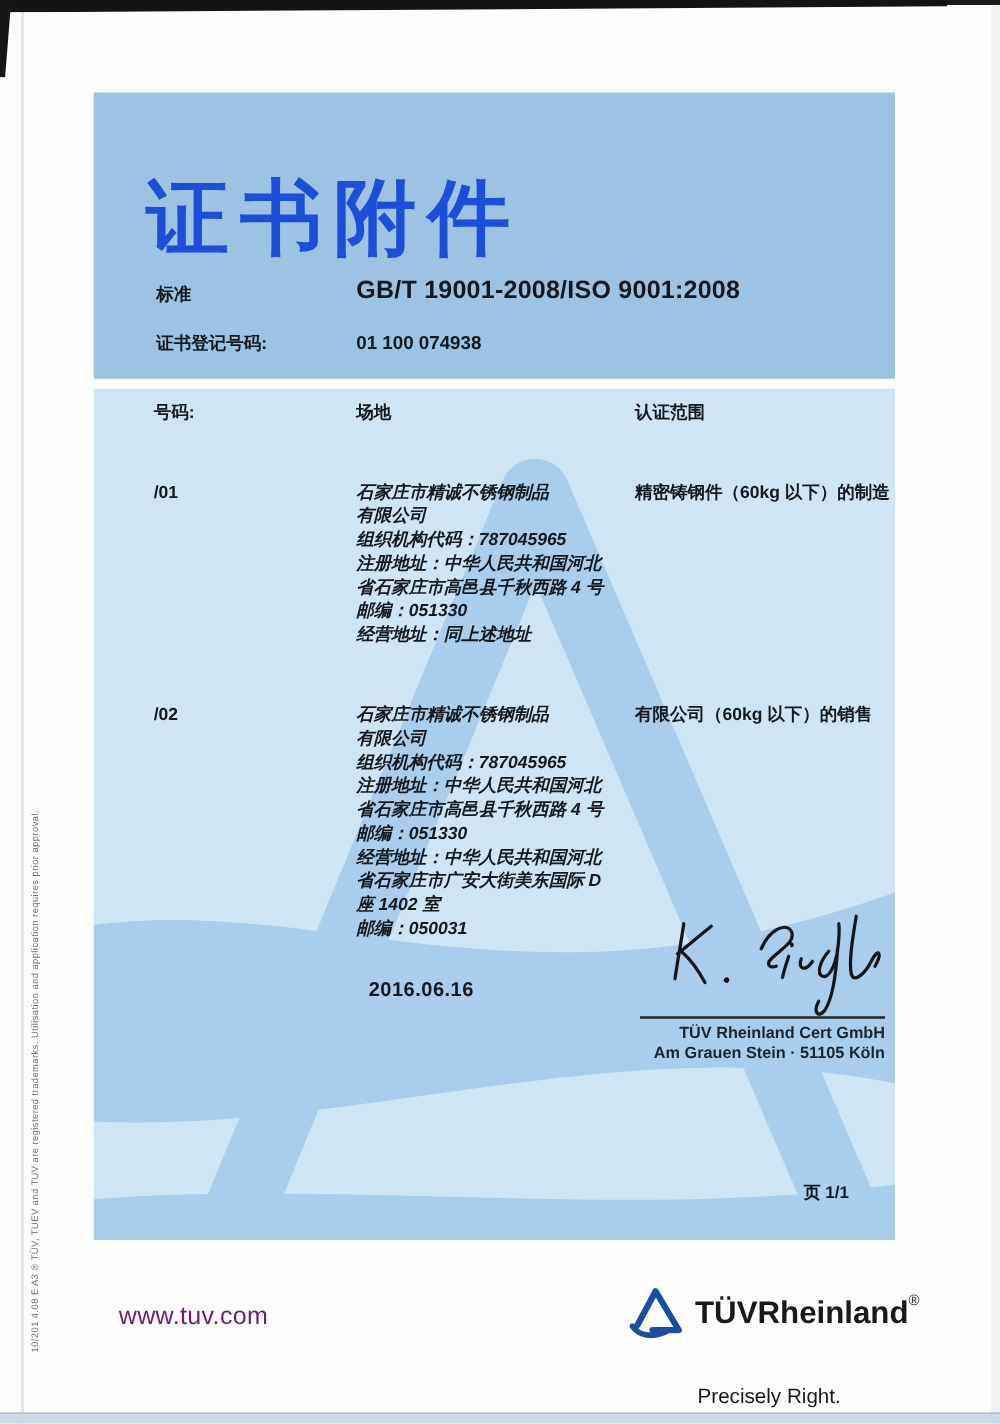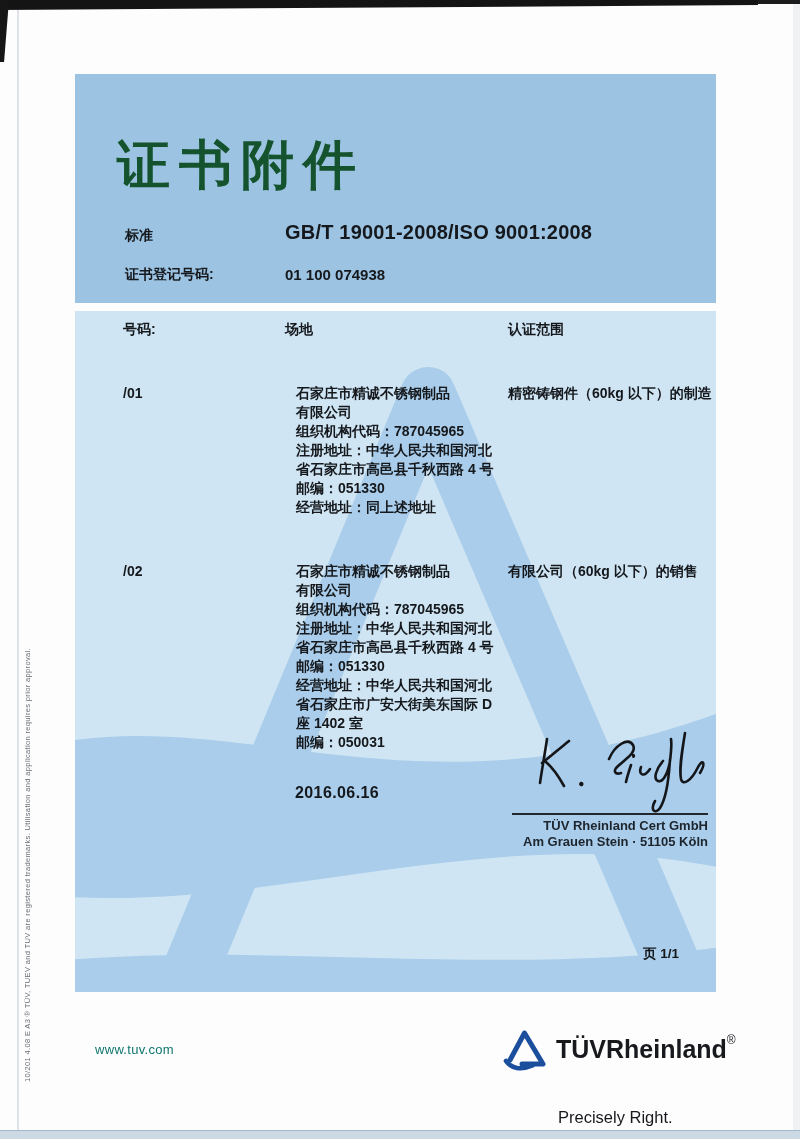--- a/index.html
+++ b/index.html
@@ -21,54 +21,54 @@
   .bottom-strip    { left:0; top:1130px; width:800px; height:9px; background:#ccdae6;
                      border-top:1px solid #a5b9ca; }
 
   .side-note {
     left:23px; top:1082px; transform:rotate(-90deg); transform-origin:0 0;
     font-size:7.5px; letter-spacing:.35px; color:#6a6f74; white-space:nowrap;
   }
 
   
   .header-band { left:75px; top:74px; width:641px; height:229px; background:#9cc3e1; }
-  .doc-title { left:42px; top:56px; font-size:53px; font-weight:700; letter-spacing:9px; color:#14532d; }
+  .doc-title { left:42px; top:56px; font-size:66px; font-weight:700; letter-spacing:9px; color:#1d4ed8; }
   .std-label  { left:50px;  top:153px; font-size:14px; font-weight:700; }
   .std-value  { left:210px; top:147px; font-size:20px; font-weight:700; letter-spacing:.2px; }
   .reg-label  { left:50px;  top:192px; font-size:14px; font-weight:700; }
   .reg-value  { left:210px; top:192px; font-size:15px; font-weight:600; }
 
   
   .body-band { left:75px; top:311px; width:641px; height:681px; background:#cfe5f3; overflow:hidden; }
   .wm { left:0; top:0; width:641px; height:681px; pointer-events:none; }
 
   .col-head { font-size:14px; font-weight:700; top:10px; }
   .ch-number { left:48px; }
   .ch-site   { left:210px; }
   .ch-scope  { left:433px; }
 
   .cell { font-size:14px; font-weight:600; line-height:19px;margin-top:33px; }
   .pre  { white-space:pre-line; }
   .r1   { top:40px; }
   .r2   { top:218px; }
   .c-number { left:48px; }
-  .c-site   { left:221px; width:238px; }
+  .c-site   { left:210px; width:238px;font-style:italic; }
   .c-scope  { left:433px; width:212px; }
 
   .issue-date { left:220px; top:473px; font-size:16px; font-weight:600; letter-spacing:.4px; }
 
   .sig-svg  { left:450px; top:396px; width:190px; height:112px; }
   .sig-line { left:437px; top:502px; width:196px; height:2px; background:#23262a; }
   .issuer   { left:383px; top:507px; width:250px; text-align:right; }
   .issuer-org  { font-size:13px; font-weight:700; color:#1d242c; line-height:16px; }
   .issuer-addr { font-size:13px; font-weight:600; color:#1d242c; line-height:16px; }
   .page-indicator { left:568px; top:634px; font-size:13.5px; font-weight:700; }
 
   
-  .website { left:95px; top:1042px; font-size:13px; font-weight:500; color:#0f766e; letter-spacing:.3px; }
+  .website { left:95px; top:1042px; font-size:20px; font-weight:500; color:#701a75; letter-spacing:.3px; }
   .logo-svg { left:501px; top:1028px; width:47px; height:43px; }
   .brand { left:556px; top:1033px; font-size:25px; color:#17191c; white-space:nowrap; }
   .brand .b1 { font-weight:700; }
   .brand .b2 { font-weight:700; }
   .brand .b3 { font-size:12px; vertical-align:14px; font-weight:400; }
   .tagline { left:558px; top:1064px; font-size:16.5px; font-weight:400; color:#17191c;margin-top:44px; }
 </style>
 </head>
 <body>
 

